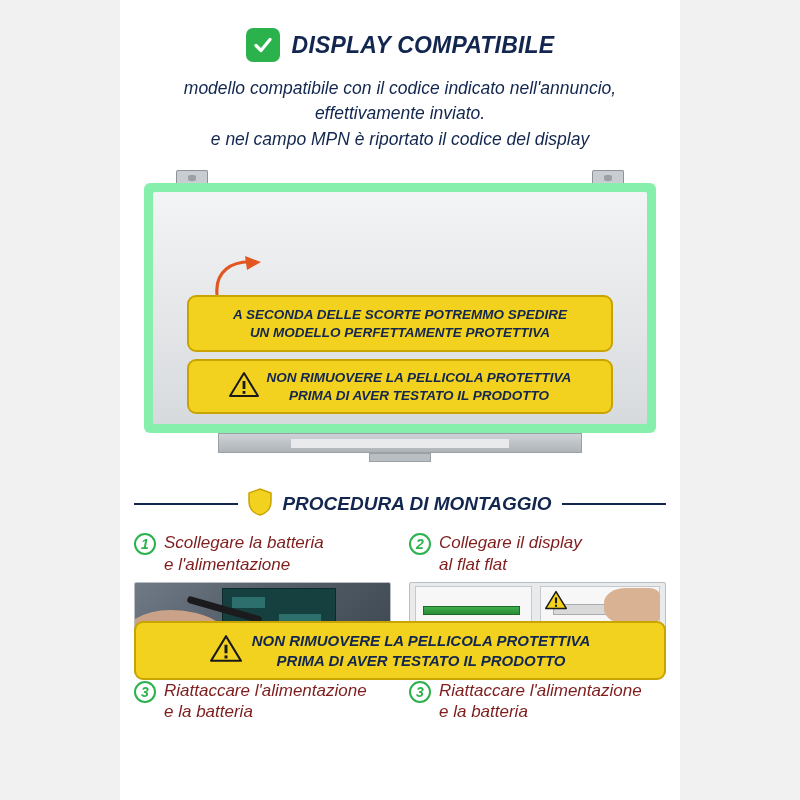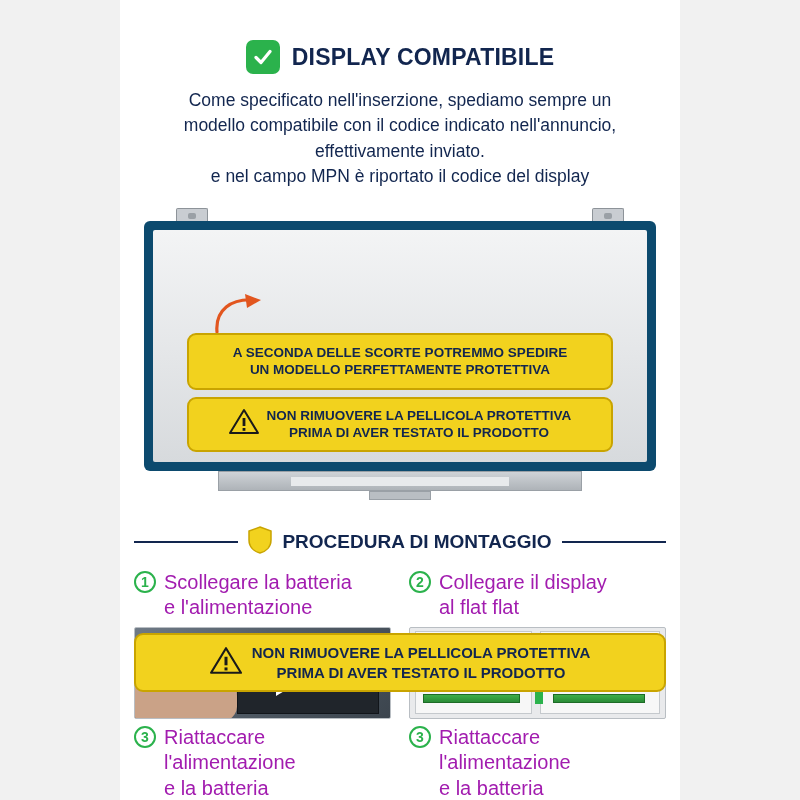--- a/index.html
+++ b/index.html
@@ -26,26 +26,27 @@
     bottom: 0;
     width: 120px;
     background: #f1f1f1;
   }
   .side-band.left { left: 0; }
   .side-band.right { right: 0; }
 
   .content {
     position: absolute;
     left: 120px;
-    top: 16px;
+    top: 4px;
     width: 560px;
     height: 684px;
     background: #ffffff;
     box-sizing: border-box;
     padding: 0;
+    font-style: italic;
   }
 
   
   .header {
     display: flex;
     align-items: center;
     justify-content: center;
     gap: 12px;
     padding-top: 24px;
   }
@@ -103,21 +104,21 @@
   }
   .panel-tab.l { left: 48px; }
   .panel-tab.r { right: 48px; }
 
   .panel-body {
     position: absolute;
     top: 13px;
     left: 16px;
     right: 16px;
     height: 250px;
-    background: #0c4a6e;
+    background: #86efac;
     border-radius: 6px;
     padding: 9px;
     box-sizing: border-box;
   }
   .panel-screen {
     width: 100%;
     height: 100%;
     background: linear-gradient(180deg, #f3f4f5 0%, #e4e6e8 55%, #d7dadd 100%);
     border-radius: 2px;
     position: relative;
@@ -228,22 +229,22 @@
     color: #2bb24c;
     font-size: 14px;
     font-weight: bold;
     display: flex;
     align-items: center;
     justify-content: center;
     box-sizing: border-box;
     margin-top: 1px;
   }
   .step-text {
-    font-size: 20px;
-    color: #a21caf;
+    font-size: 17px;
+    color: #7f1d1d;
     line-height: 1.28;
   }
 
   .photo {
     height: 92px;
     border: 1px solid #b9bec3;
     border-radius: 2px;
     position: relative;
     overflow: hidden;
     box-sizing: border-box;
@@ -408,21 +409,20 @@
     <div class="header">
       <span class="check-badge">
         <svg width="22" height="22" viewBox="0 0 22 22" aria-hidden="true">
           <path d="M4 11.5 L9 16.5 L18 5.5" stroke="#ffffff" stroke-width="3.2" fill="none" stroke-linecap="round" stroke-linejoin="round"></path>
         </svg>
       </span>
       <span class="header-title">DISPLAY COMPATIBILE</span>
     </div>
 
     <div class="intro">
-      <div>Come specificato nell'inserzione, spediamo sempre un</div>
       <div>modello compatibile con il codice indicato nell'annuncio,</div>
       <div>effettivamente inviato.</div>
       <div>e nel campo MPN è riportato il codice del display</div>
     </div>
 
     <div class="panel-wrap">
       <div class="panel-tab l"></div>
       <div class="panel-tab r"></div>
 
       <div class="panel-body">

